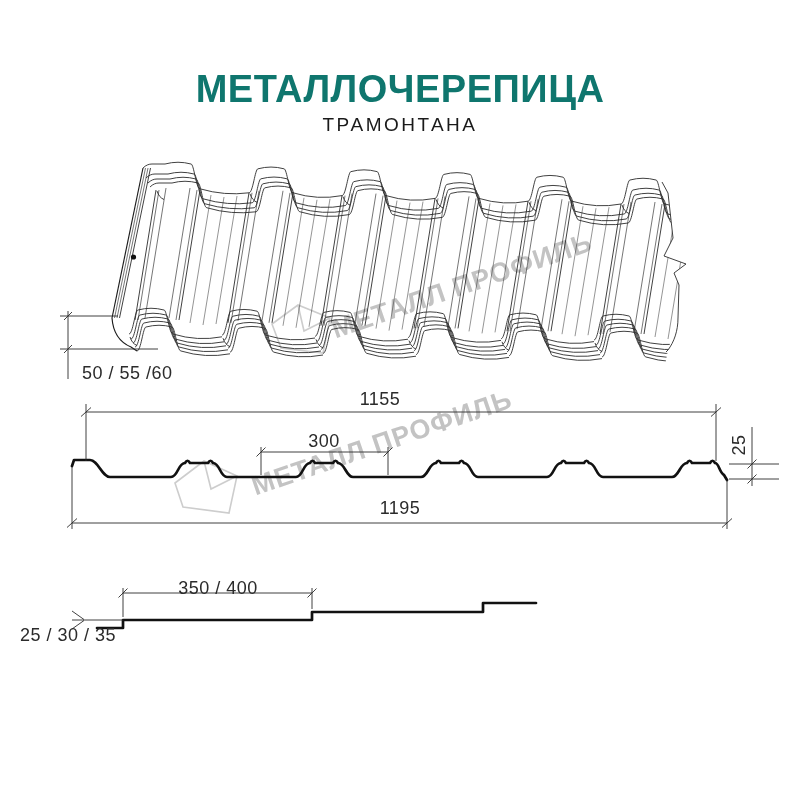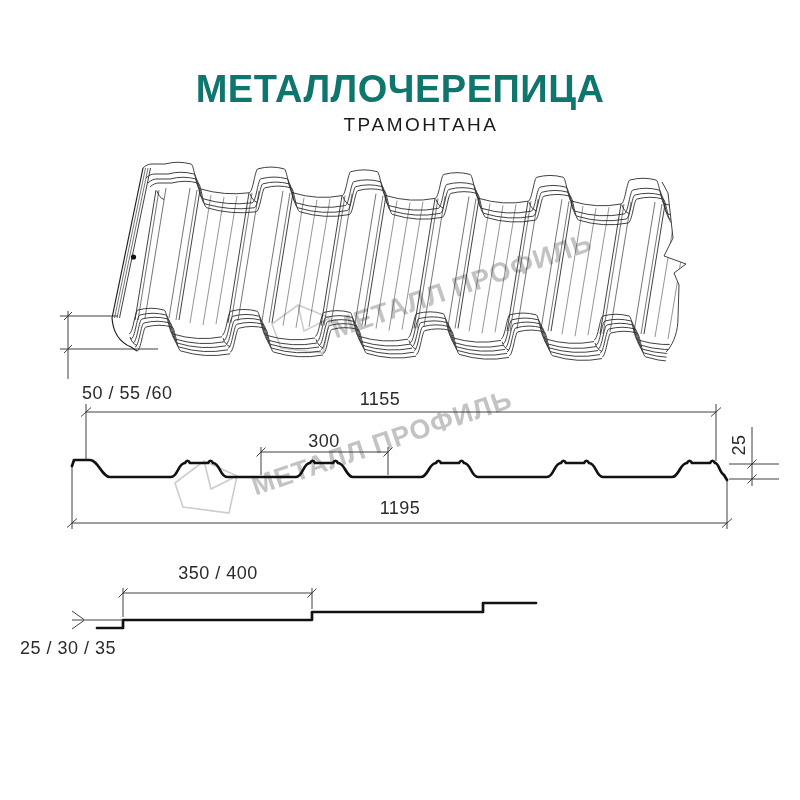--- a/index.html
+++ b/index.html
@@ -167,23 +167,23 @@
       <line x1="123" y1="588" x2="123" y2="617"></line>
       <line x1="312" y1="588" x2="312" y2="609"></line>
       <line x1="123" y1="593" x2="312" y2="593"></line>
       <line x1="118.5" y1="597.5" x2="127.5" y2="588.5"></line>
       <line x1="307.5" y1="597.5" x2="316.5" y2="588.5"></line>
     </g>
   </g>
 </svg>
 
 <div class="abs txt title" style="left:400px;top:68px;">МЕТАЛЛОЧЕРЕПИЦА</div>
-<div class="abs txt subtitle" style="left:400px;top:114px;margin-left:21px;">ТРАМОНТАНА</div>
+<div class="abs txt subtitle" style="left:400px;top:114px;">ТРАМОНТАНА</div>
 
-<div class="abs txt dim" style="left:82px;top:363px;margin-top:20px;">50 / 55 /60</div>
+<div class="abs txt dim" style="left:82px;top:363px;">50 / 55 /60</div>
 
 <div class="abs txt dim center" style="left:380px;top:389px;text-align:right;">1155</div>
 <div class="abs txt dim center" style="left:324px;top:431px;">300</div>
 <div class="abs txt dim center" style="left:400px;top:498px;text-align:center;">1195</div>
 <div class="abs txt dim vert" style="left:739px;top:445px;">25</div>
 
-<div class="abs txt dim center" style="left:218px;top:563px;">350 / 400</div>
-<div class="abs txt dim" style="left:20px;top:638px;">25 / 30 / 35</div>
+<div class="abs txt dim center" style="left:218px;top:578px;">350 / 400</div>
+<div class="abs txt dim" style="left:20px;top:625px;">25 / 30 / 35</div>
 
 </body></html>

